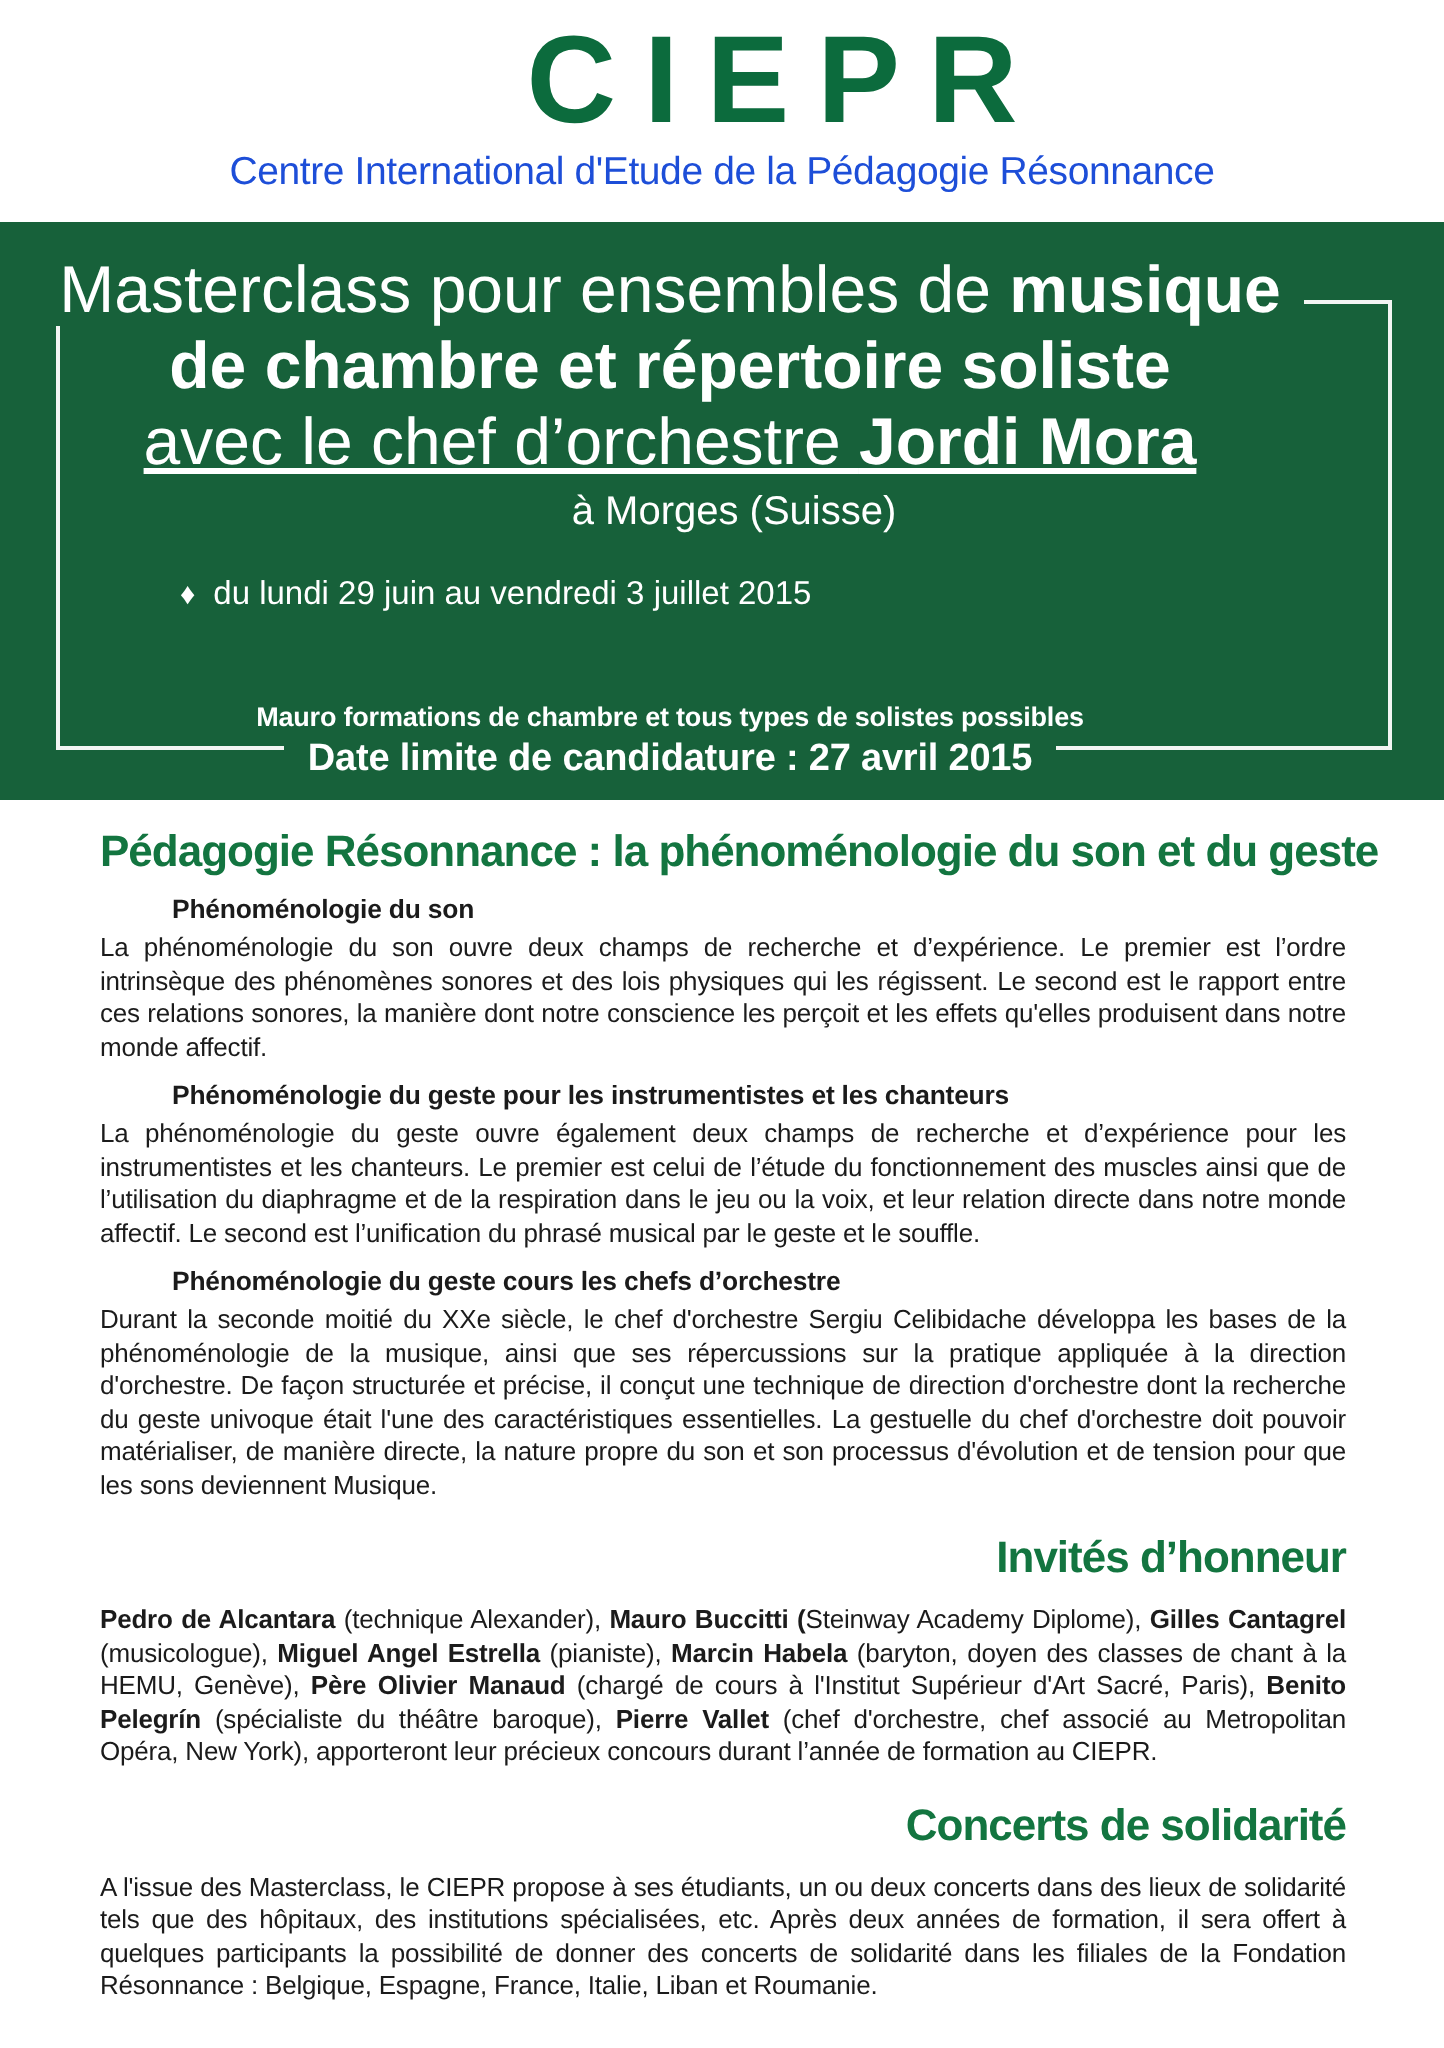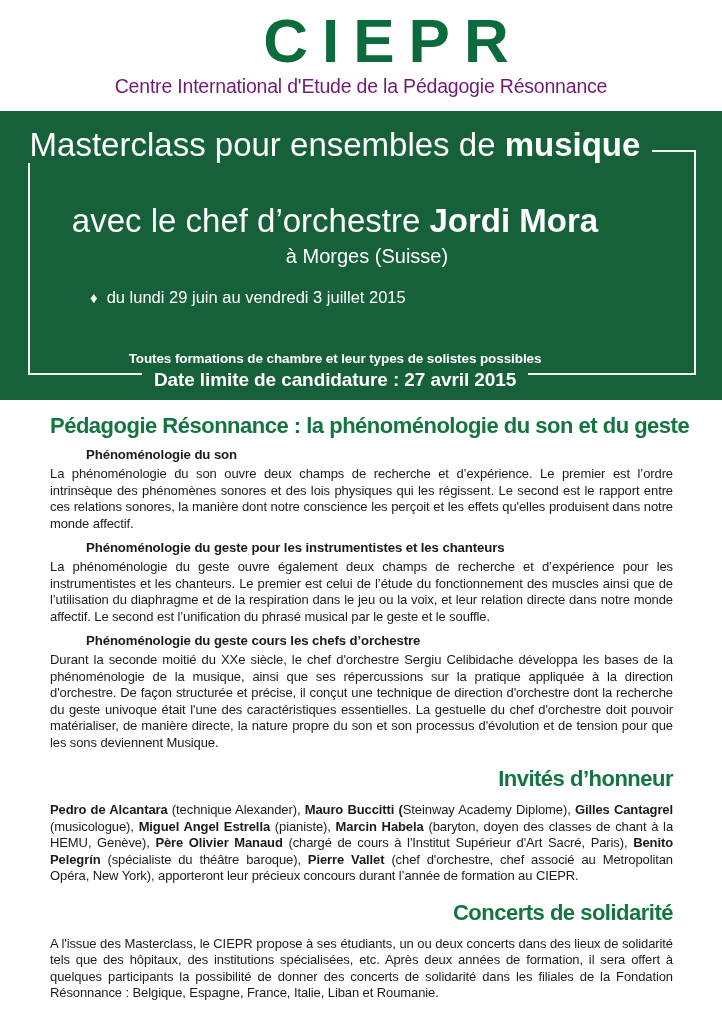--- a/index.html
+++ b/index.html
@@ -11,36 +11,36 @@
   .page{position:relative;width:722px;height:1024px;background:#fff;}
 
   
   .header{position:absolute;top:0;left:0;width:722px;text-align:center;}
   .logo{
     margin-top:10px;font-size:62px;font-weight:bold;line-height:1.0;
     letter-spacing:14px;padding-left:24px;
     color:var(--logo-green,#0c6b3d);
     margin-left:40px;
   }
-  .org-subtitle{font-size:19.5px;color:#701a75;margin-top:3px;letter-spacing:-0.2px;}
+  .org-subtitle{font-size:19.5px;color:#1d4ed8;margin-top:3px;letter-spacing:-0.2px;}
 
   
   .banner{
     position:absolute;top:111px;left:0;width:722px;height:289px;
     background:var(--band-green,#17613a);color:#ffffff;
   }
   .frame{
     position:absolute;left:28px;top:39px;width:664px;height:221px;
     border:2px solid #f3f5f3;z-index:0;
   }
   .bline{position:absolute;left:0;width:670px;text-align:center;z-index:1;}
   .bline .bg{background:var(--band-green,#17613a);padding:0 12px;}
   .t1{top:15px;font-size:33px;line-height:38px;}
   .t2{top:53px;font-size:33px;line-height:38px;font-weight:bold;}
-  .t3{top:91px;font-size:33px;line-height:38px;}
+  .t3{top:91px;font-size:33px;line-height:38px;text-decoration:underline;}
   .t4{top:133px;font-size:20px;line-height:24px;padding-left:32px;}
   .dates{position:absolute;left:90px;top:176px;font-size:16.5px;line-height:20px;z-index:1;}
   .dates .diamond{margin-right:9px;font-size:15px;}
   .note1{top:240px;font-size:13.5px;line-height:16px;font-weight:bold;letter-spacing:-0.1px;}
   .note2{top:260px;font-size:19px;line-height:17px;font-weight:bold;letter-spacing:-0.1px;}
 
   
   .main{
     position:absolute;top:400px;left:0;width:722px;
     padding:0 49px 0 50px;box-sizing:border-box;
@@ -68,33 +68,36 @@
     <div class="logo">CIEPR</div>
     <div class="org-subtitle">Centre International d'Etude de la Pédagogie Résonnance</div>
   </div>
 
   <div class="banner">
     <div class="frame"></div>
 
     <div class="bline t1">
       <span class="bg"><span>Masterclass pour ensembles de </span><b>musique</b></span>
     </div>
+    <div class="bline t2">
+      <span><b>de chambre et répertoire soliste</b></span>
+    </div>
     <div class="bline t3">
       <span><span>avec le chef d’orchestre </span><b>Jordi Mora</b></span>
     </div>
     <div class="bline t4">
       <span>à Morges (Suisse)</span>
     </div>
 
     <div class="dates">
       <span class="diamond">♦</span><span>du lundi 29 juin au vendredi 3 juillet 2015</span>
     </div>
 
     <div class="bline note1">
-      <span>Toutes formations de chambre et leur types de solistes possibles</span>
+      <span>Mauro formations de chambre et tous types de solistes possibles</span>
     </div>
     <div class="bline note2">
       <span class="bg">Date limite de candidature : 27 avril 2015</span>
     </div>
   </div>
 
   <div class="main">
 
     <div class="h-green">Pédagogie Résonnance : la phénoménologie du son et du geste</div>
 

